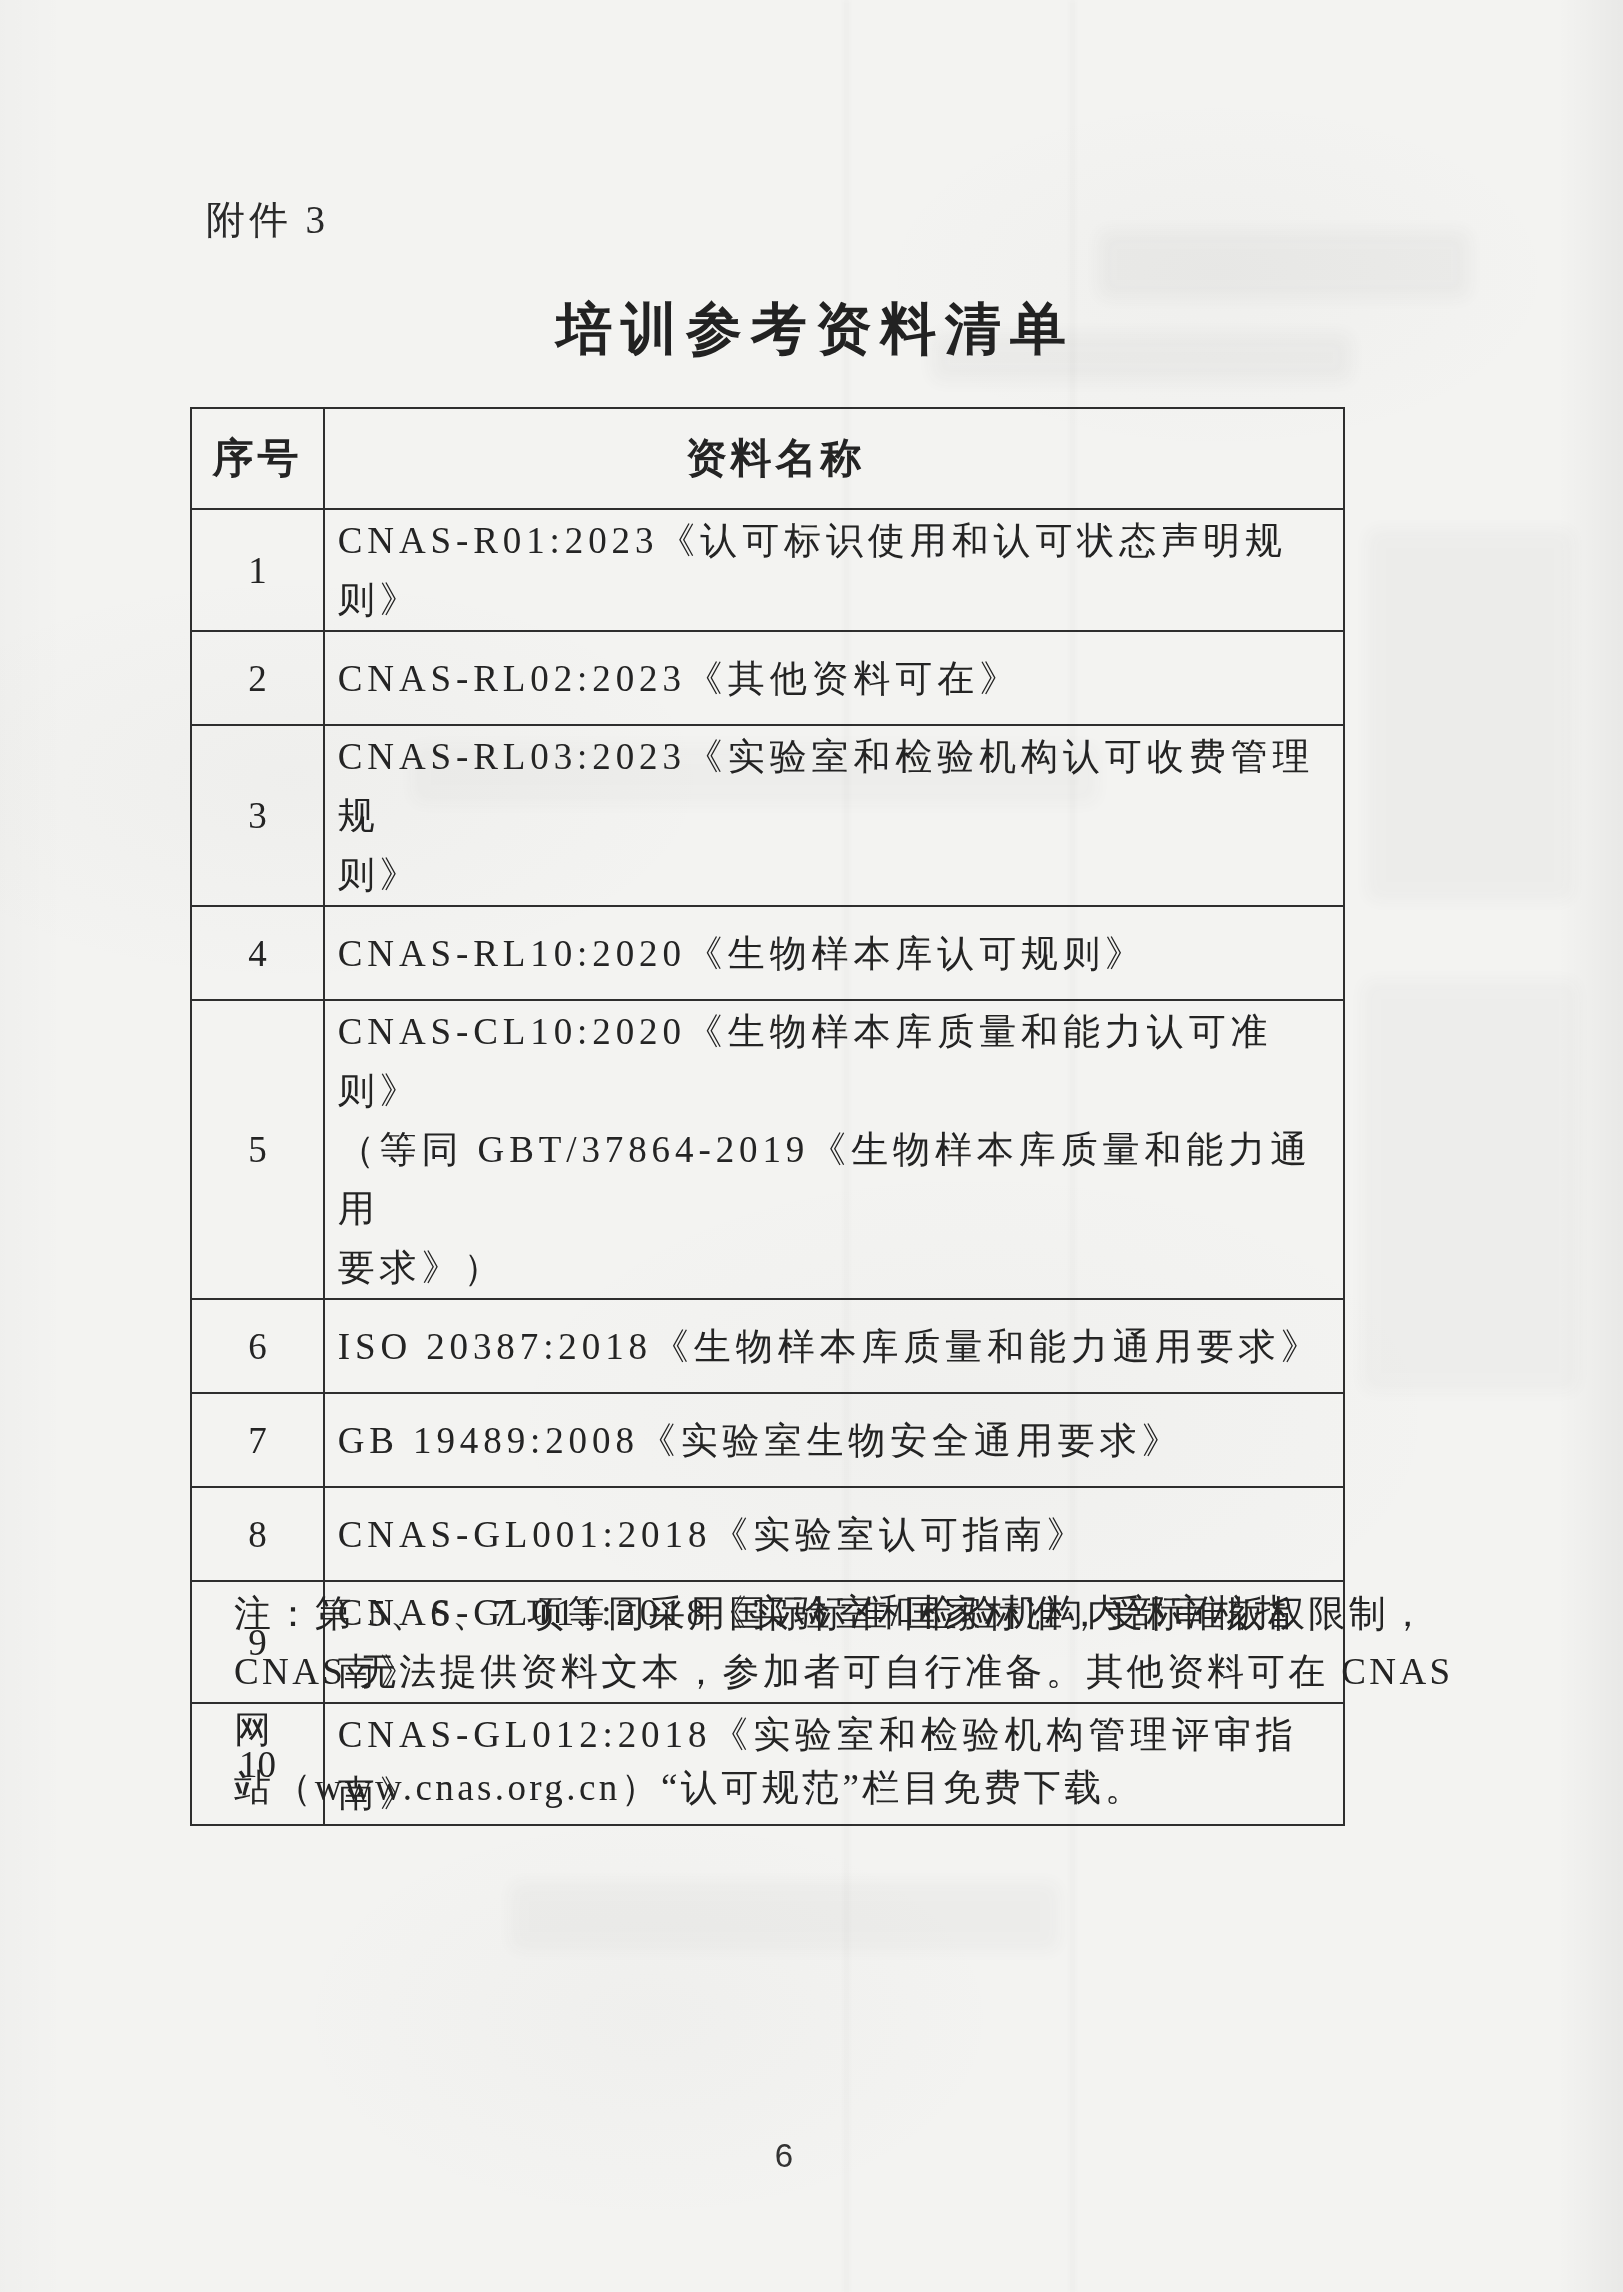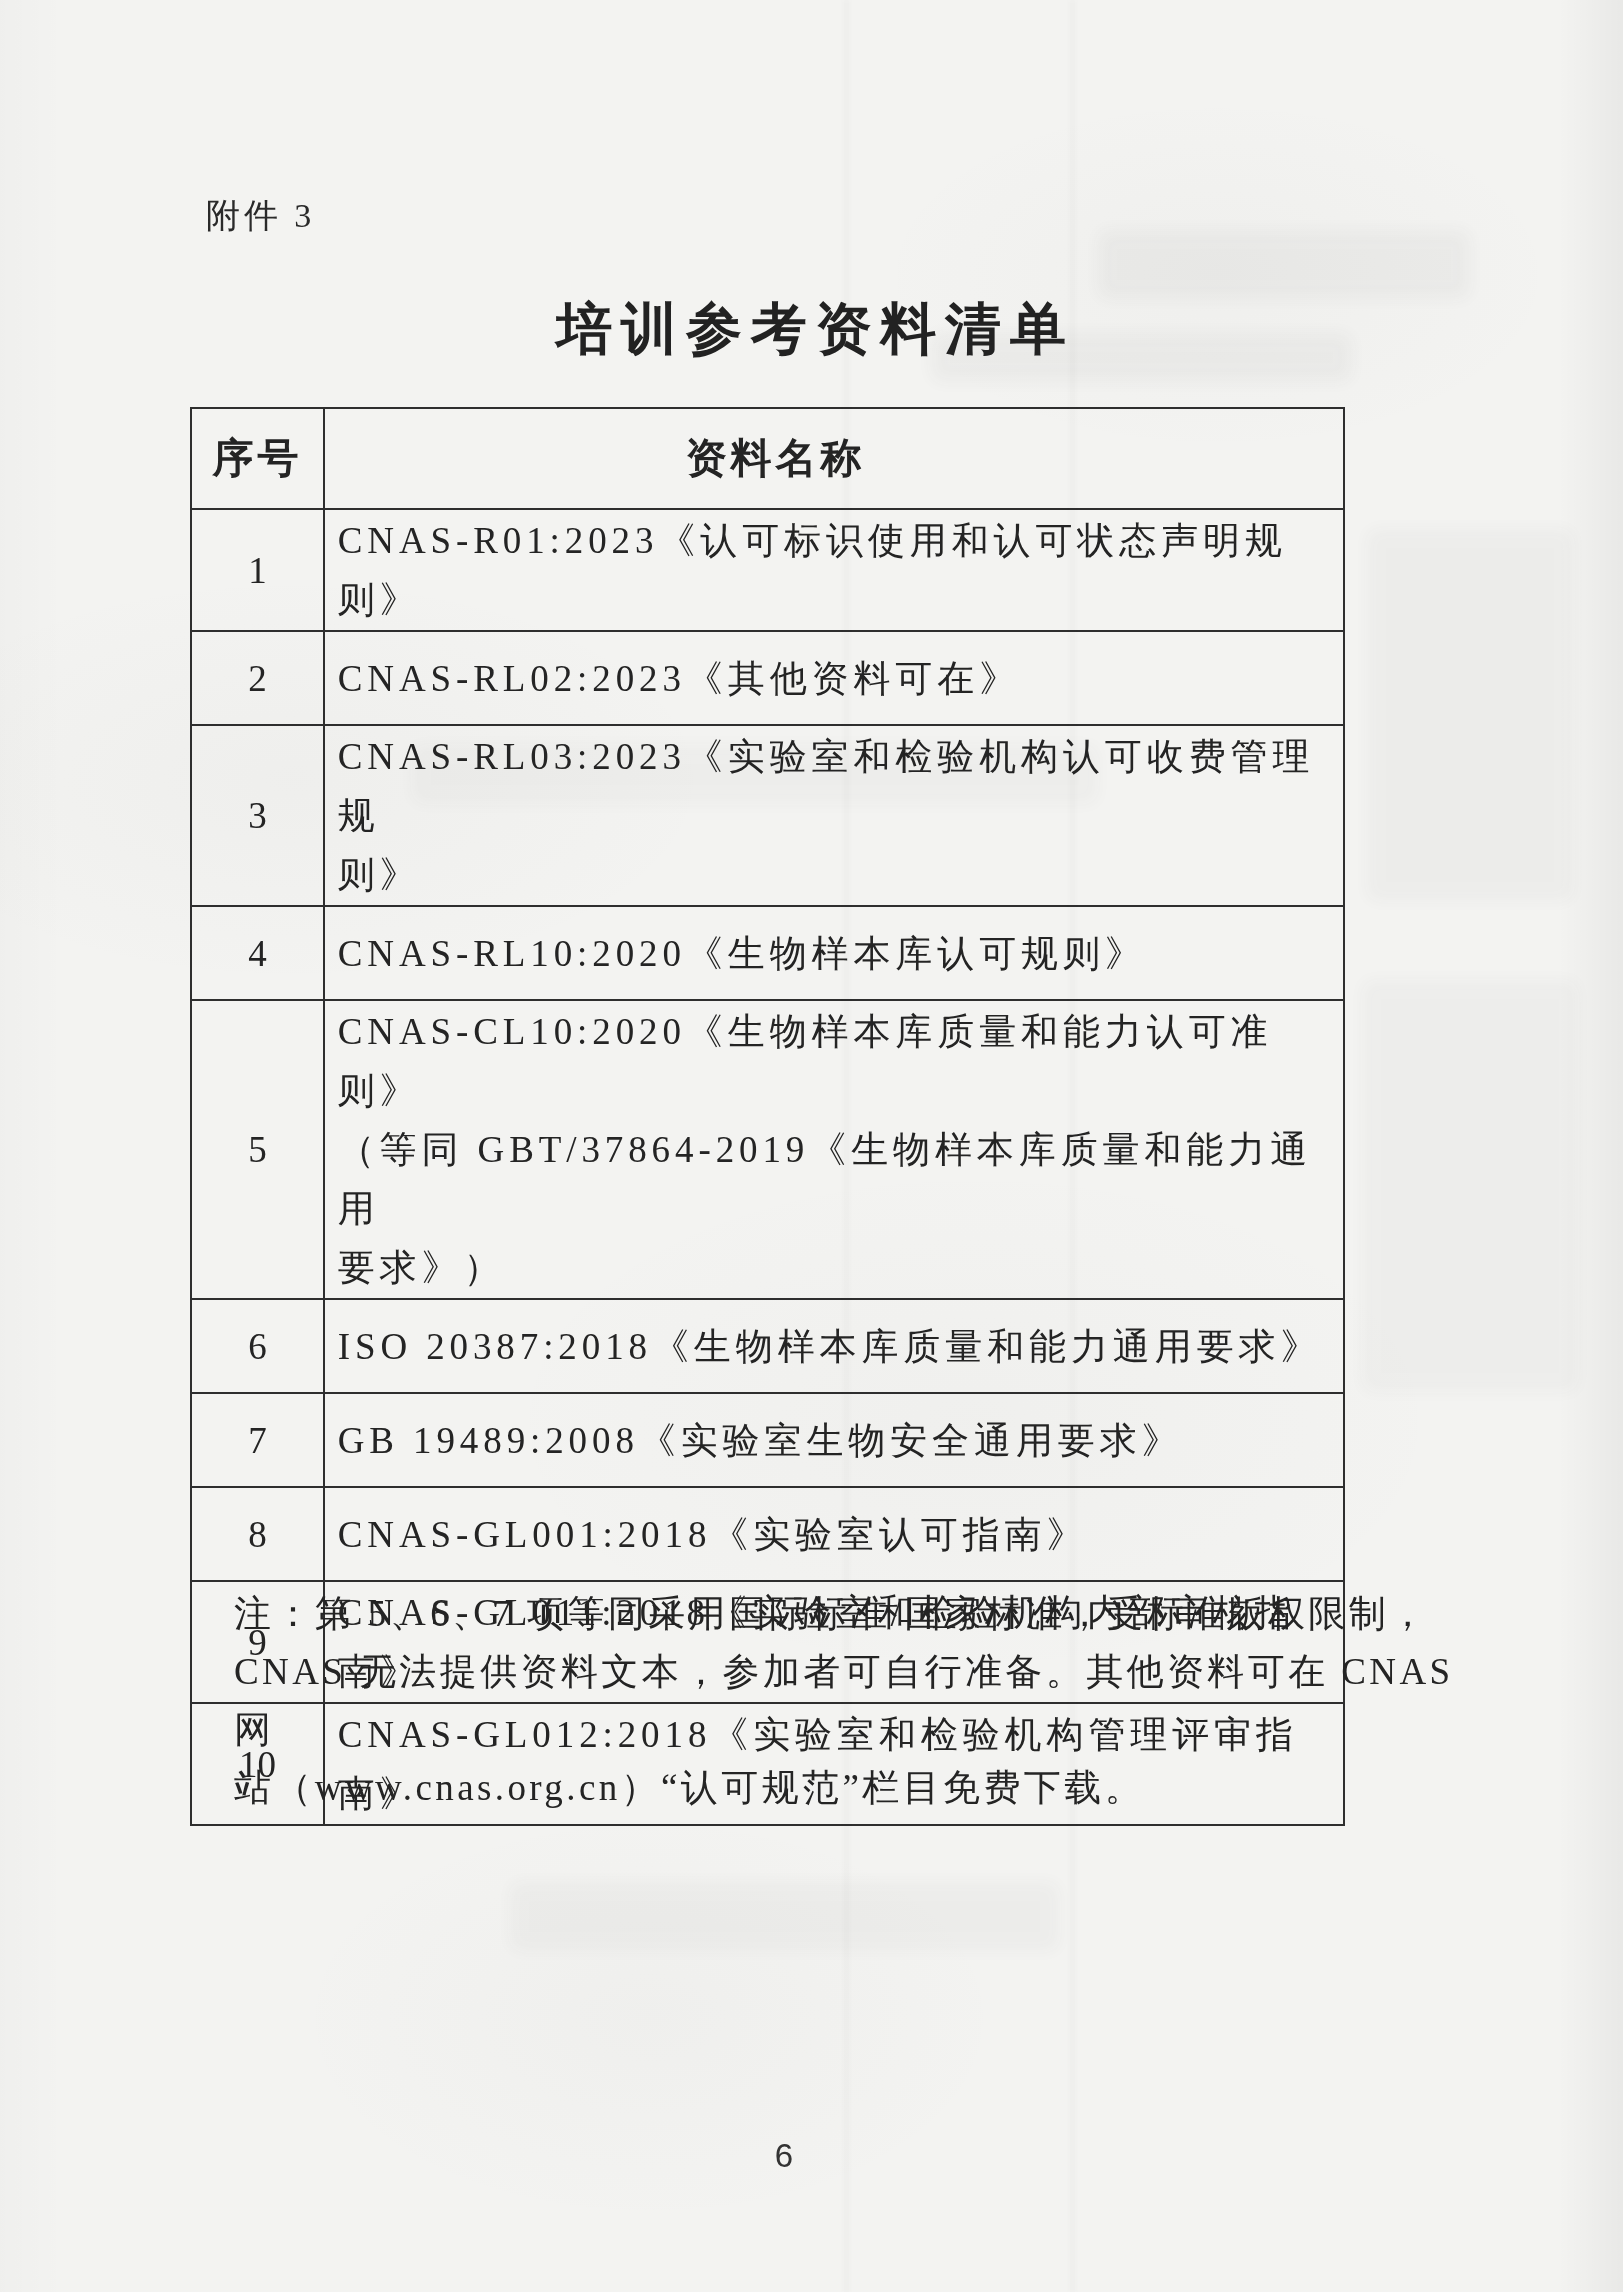--- a/index.html
+++ b/index.html
@@ -13,21 +13,21 @@
     background-image:
       radial-gradient(608px 294px at 18% 34%, rgba(120,120,118,0.035), transparent 70%),
       radial-gradient(490px 255px at 75% 12%, rgba(120,120,118,0.03), transparent 70%),
       radial-gradient(686px 372px at 60% 62%, rgba(120,120,118,0.028), transparent 70%),
       radial-gradient(510px 294px at 40% 88%, rgba(120,120,118,0.03), transparent 70%),
       linear-gradient(to right, rgba(0,0,0,0.015), rgba(0,0,0,0) 4%, rgba(0,0,0,0) 96%, rgba(0,0,0,0.045));
     font-family:"Liberation Serif","DejaVu Serif",serif;
   }
   .attachment{
     position:absolute;left:206px;top:193px;
-    font-size:34px;letter-spacing:3.9px;color:#2a2a2a;
+    font-size:39px;letter-spacing:3.9px;color:#2a2a2a;
   }
   .title{
     position:absolute;left:0;top:288px;width:100%;
     margin:4px;text-align:center;
     font-family:"Liberation Sans","DejaVu Sans",sans-serif;
     font-weight:bold;font-size:56px;letter-spacing:8.8px;
     color:#222;
   }
   table.doc-table{
     position:absolute;left:190px;top:407px;

